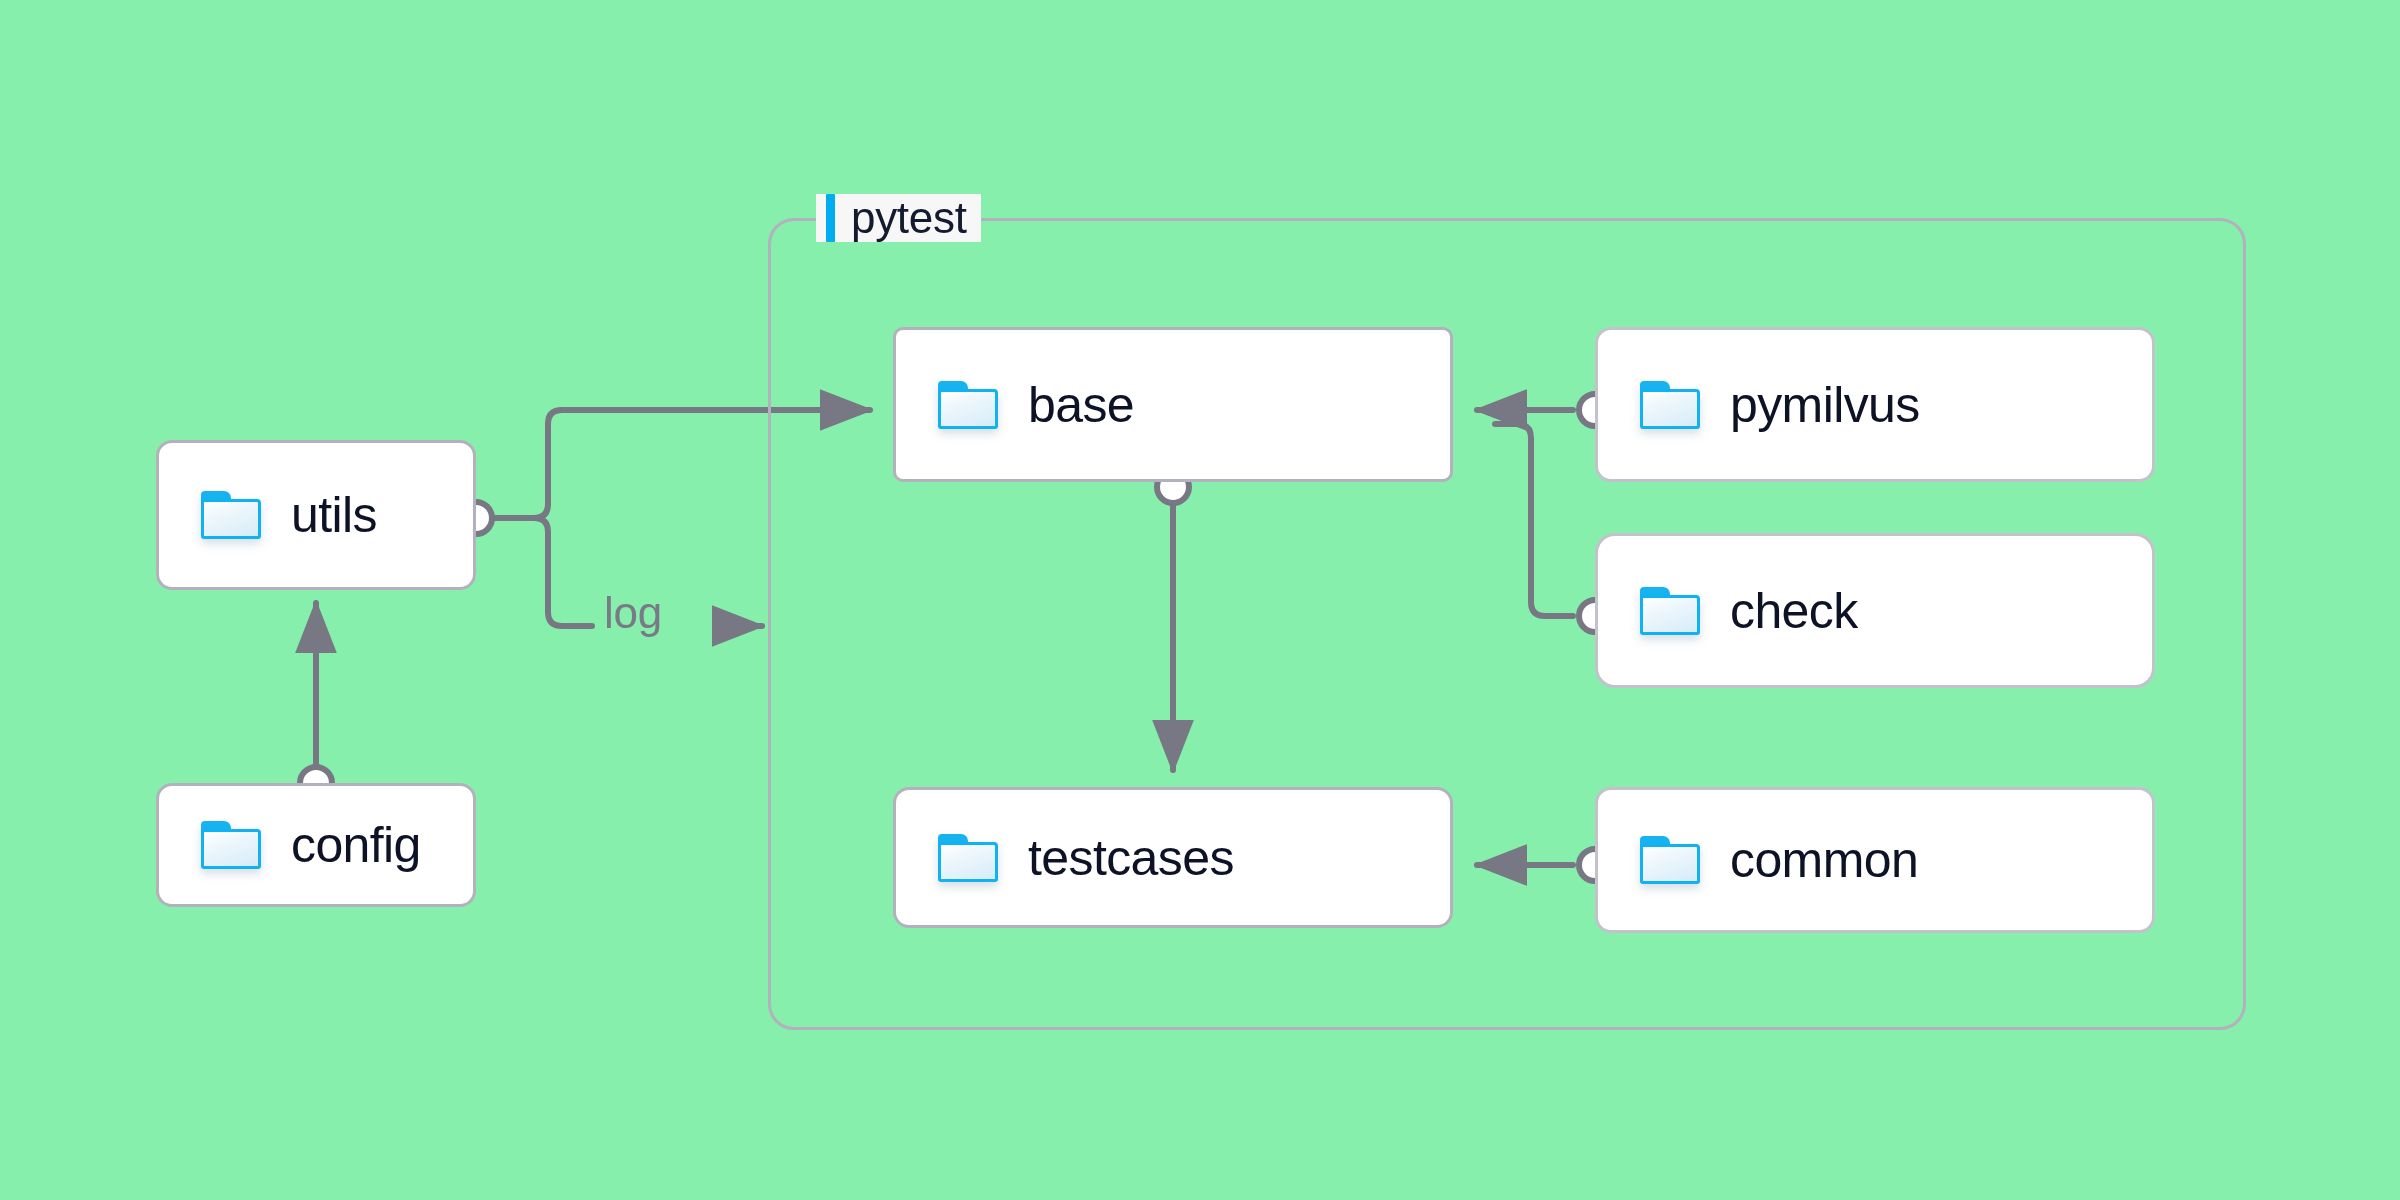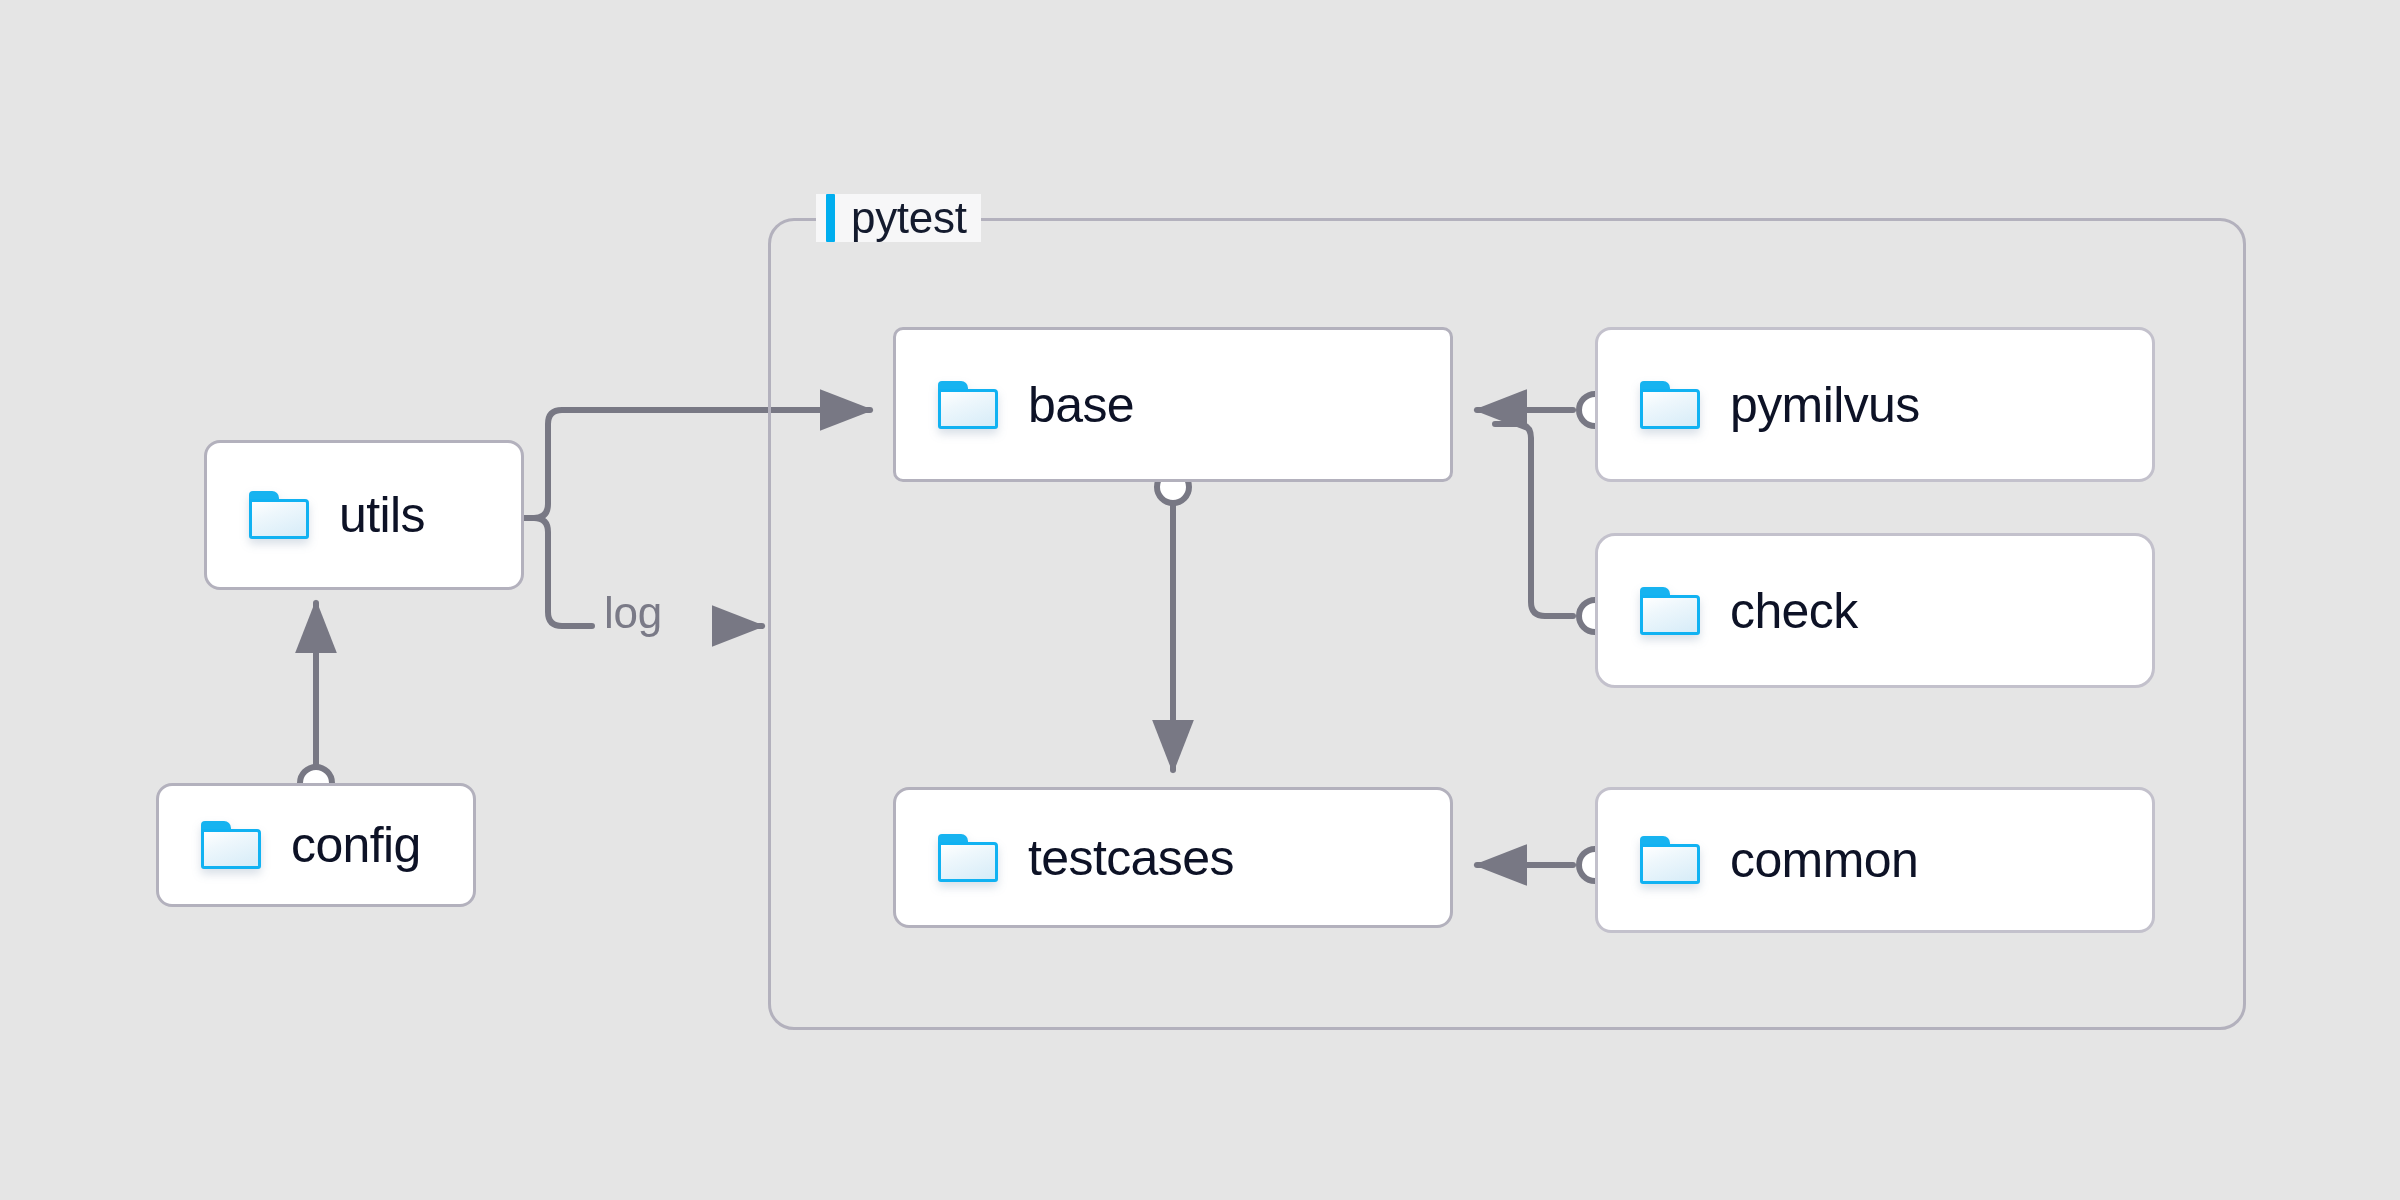--- a/index.html
+++ b/index.html
@@ -4,21 +4,21 @@
 <style>
   html, body {
     margin: 0;
     padding: 0;
     background: #f7f7f8;
   }
   #canvas {
     position: relative;
     width: 2400px;
     height: 1200px;
-    background: #e5e5e5;
+    background: #86efac;
     font-family: "Liberation Sans", sans-serif;
     overflow: hidden;
   }
   #edge-layer {
     position: absolute;
     left: 0; top: 0;
     width: 2400px;
     height: 1200px;
     pointer-events: none;
   }
@@ -150,21 +150,21 @@
     </g>
   </svg>
 
   <div class="group-box" style="left:768px; top:218px; width:1478px; height:812px;"></div>
 
   <div class="group-label-wrap" style="left:816px; top:194px; height:48px;">
     <span class="group-bar"></span>
     <span class="group-label">pytest</span>
   </div>
 
-  <div class="node" style="left:156px; top:440px; width:320px; height:150px;margin-left:48px;">
+  <div class="node" style="left:156px; top:440px; width:320px; height:150px;">
     <span class="folder-icon">
       <span class="fi-tab"></span>
         <span class="fi-body"></span>
     </span>
     <span class="node-label">utils</span>
   </div>
 
   <div class="node" style="left:156px; top:783px; width:320px; height:124px;">
     <span class="folder-icon">
       <span class="fi-tab"></span>

